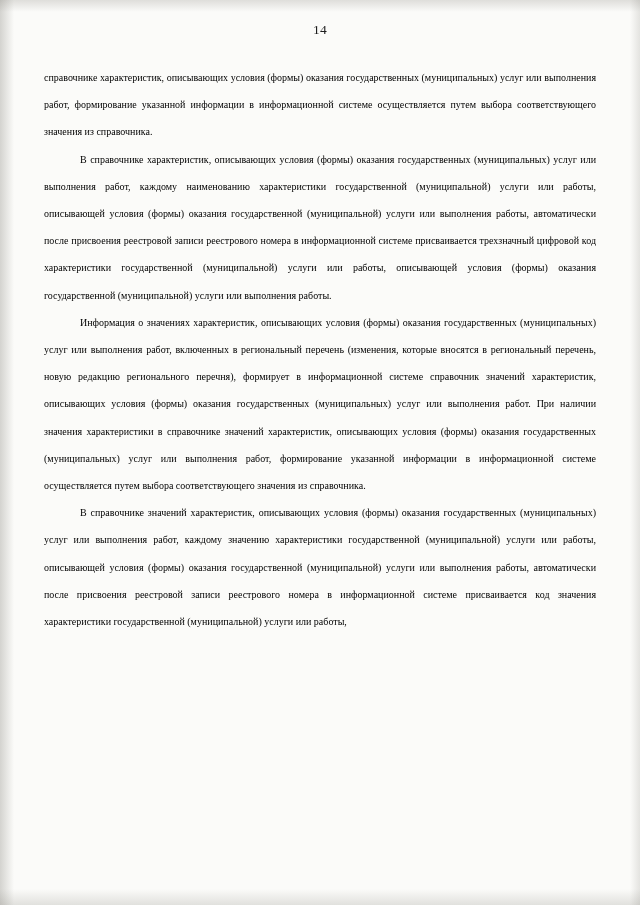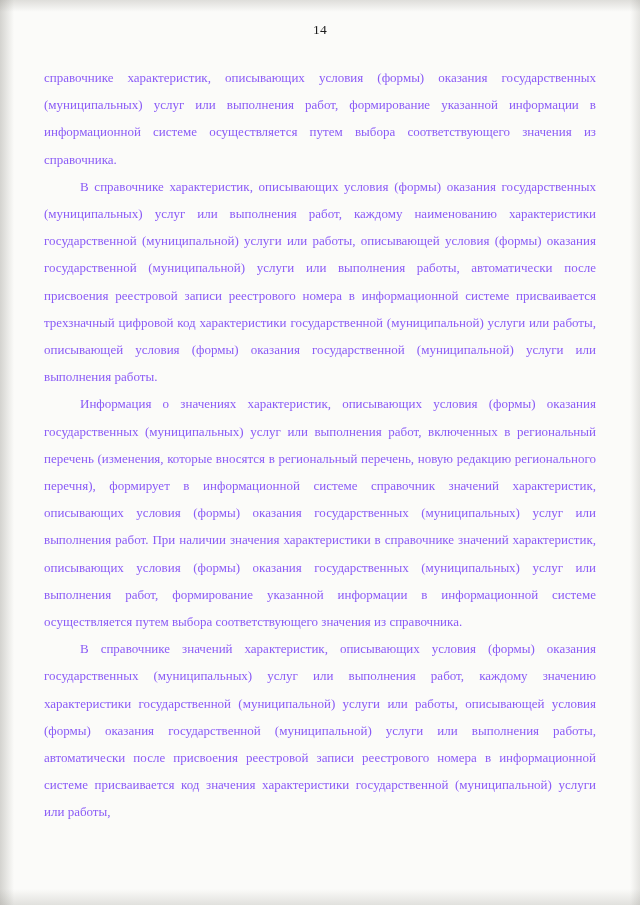--- a/index.html
+++ b/index.html
@@ -29,23 +29,23 @@
     box-sizing: border-box;
   }
   .page-number {
     text-align: center;
     font-size: 13.5px;
     color: #1c1c1c;
     margin: 0 0 26px 0;
     letter-spacing: 0.2px;
   }
   .body-text {
-    font-size: 13px;
+    font-size: 10px;
     line-height: 27.2px;
-    color: #8b5cf6;
+    color: #000000;
     text-align: justify;
     text-justify: inter-word;
   }
   .body-text p {
     margin: 0;
     text-indent: 0;
   }
   .body-text p.indent {
     text-indent: 36px;
   }

